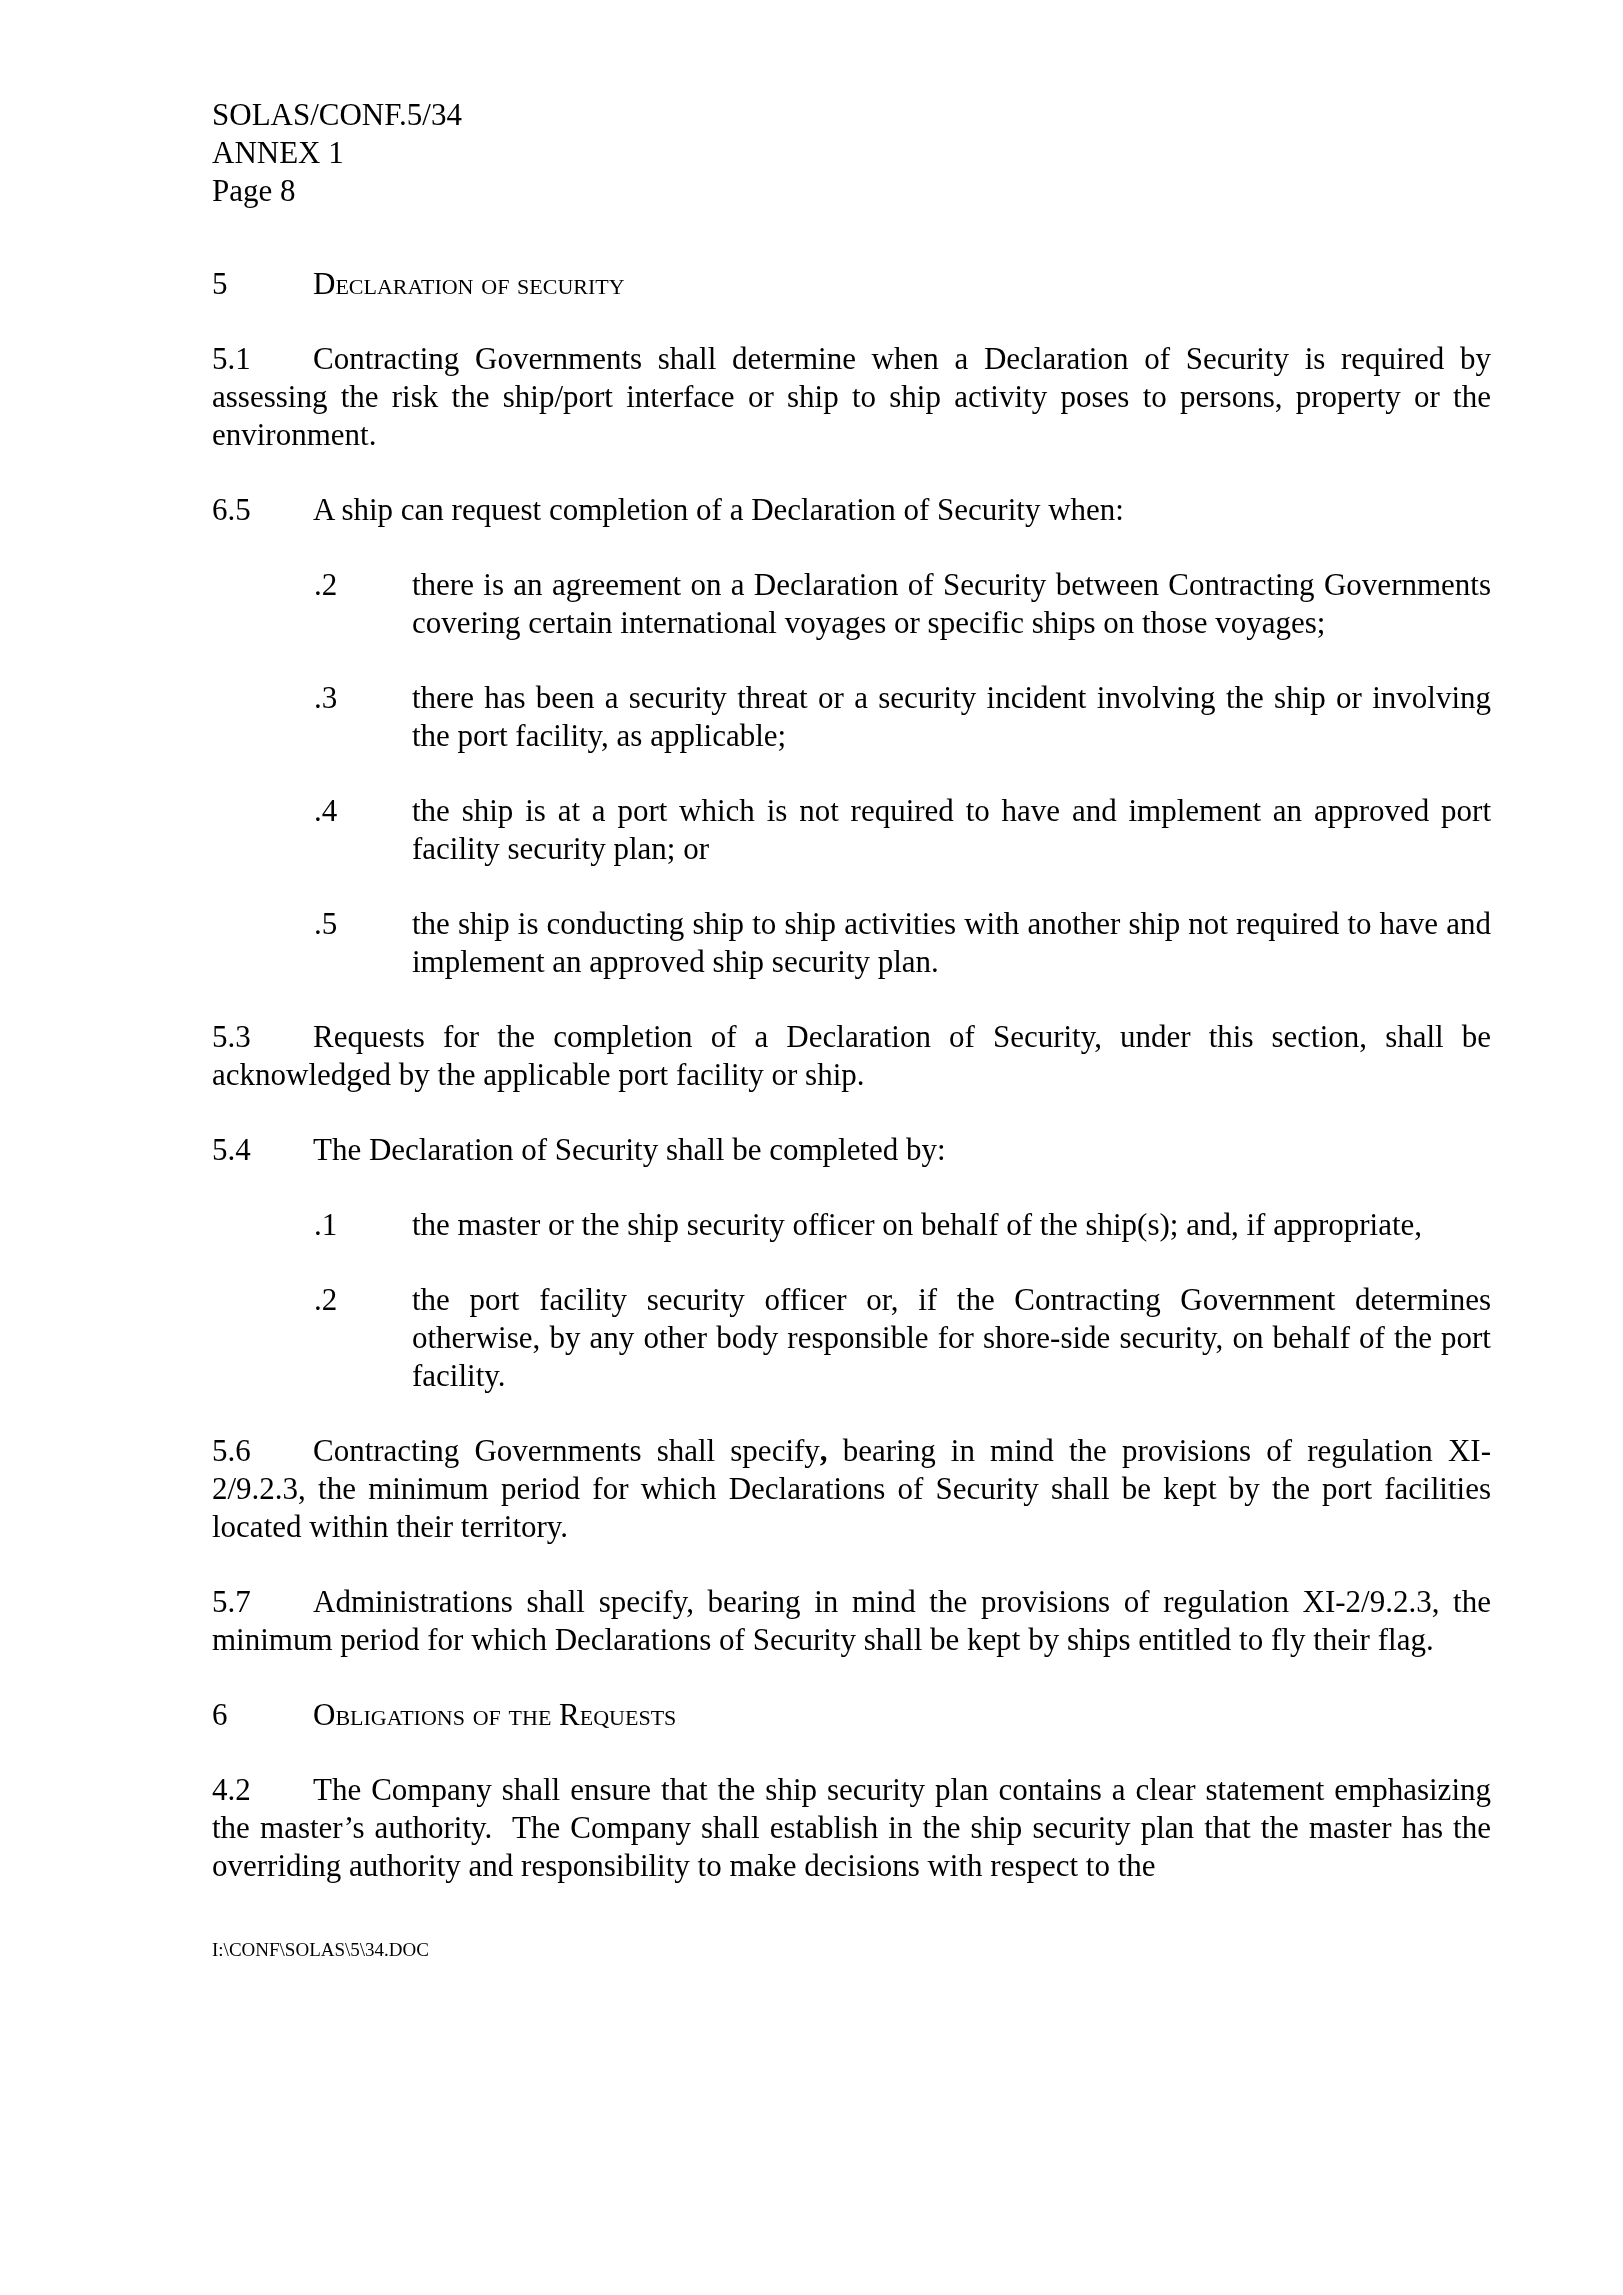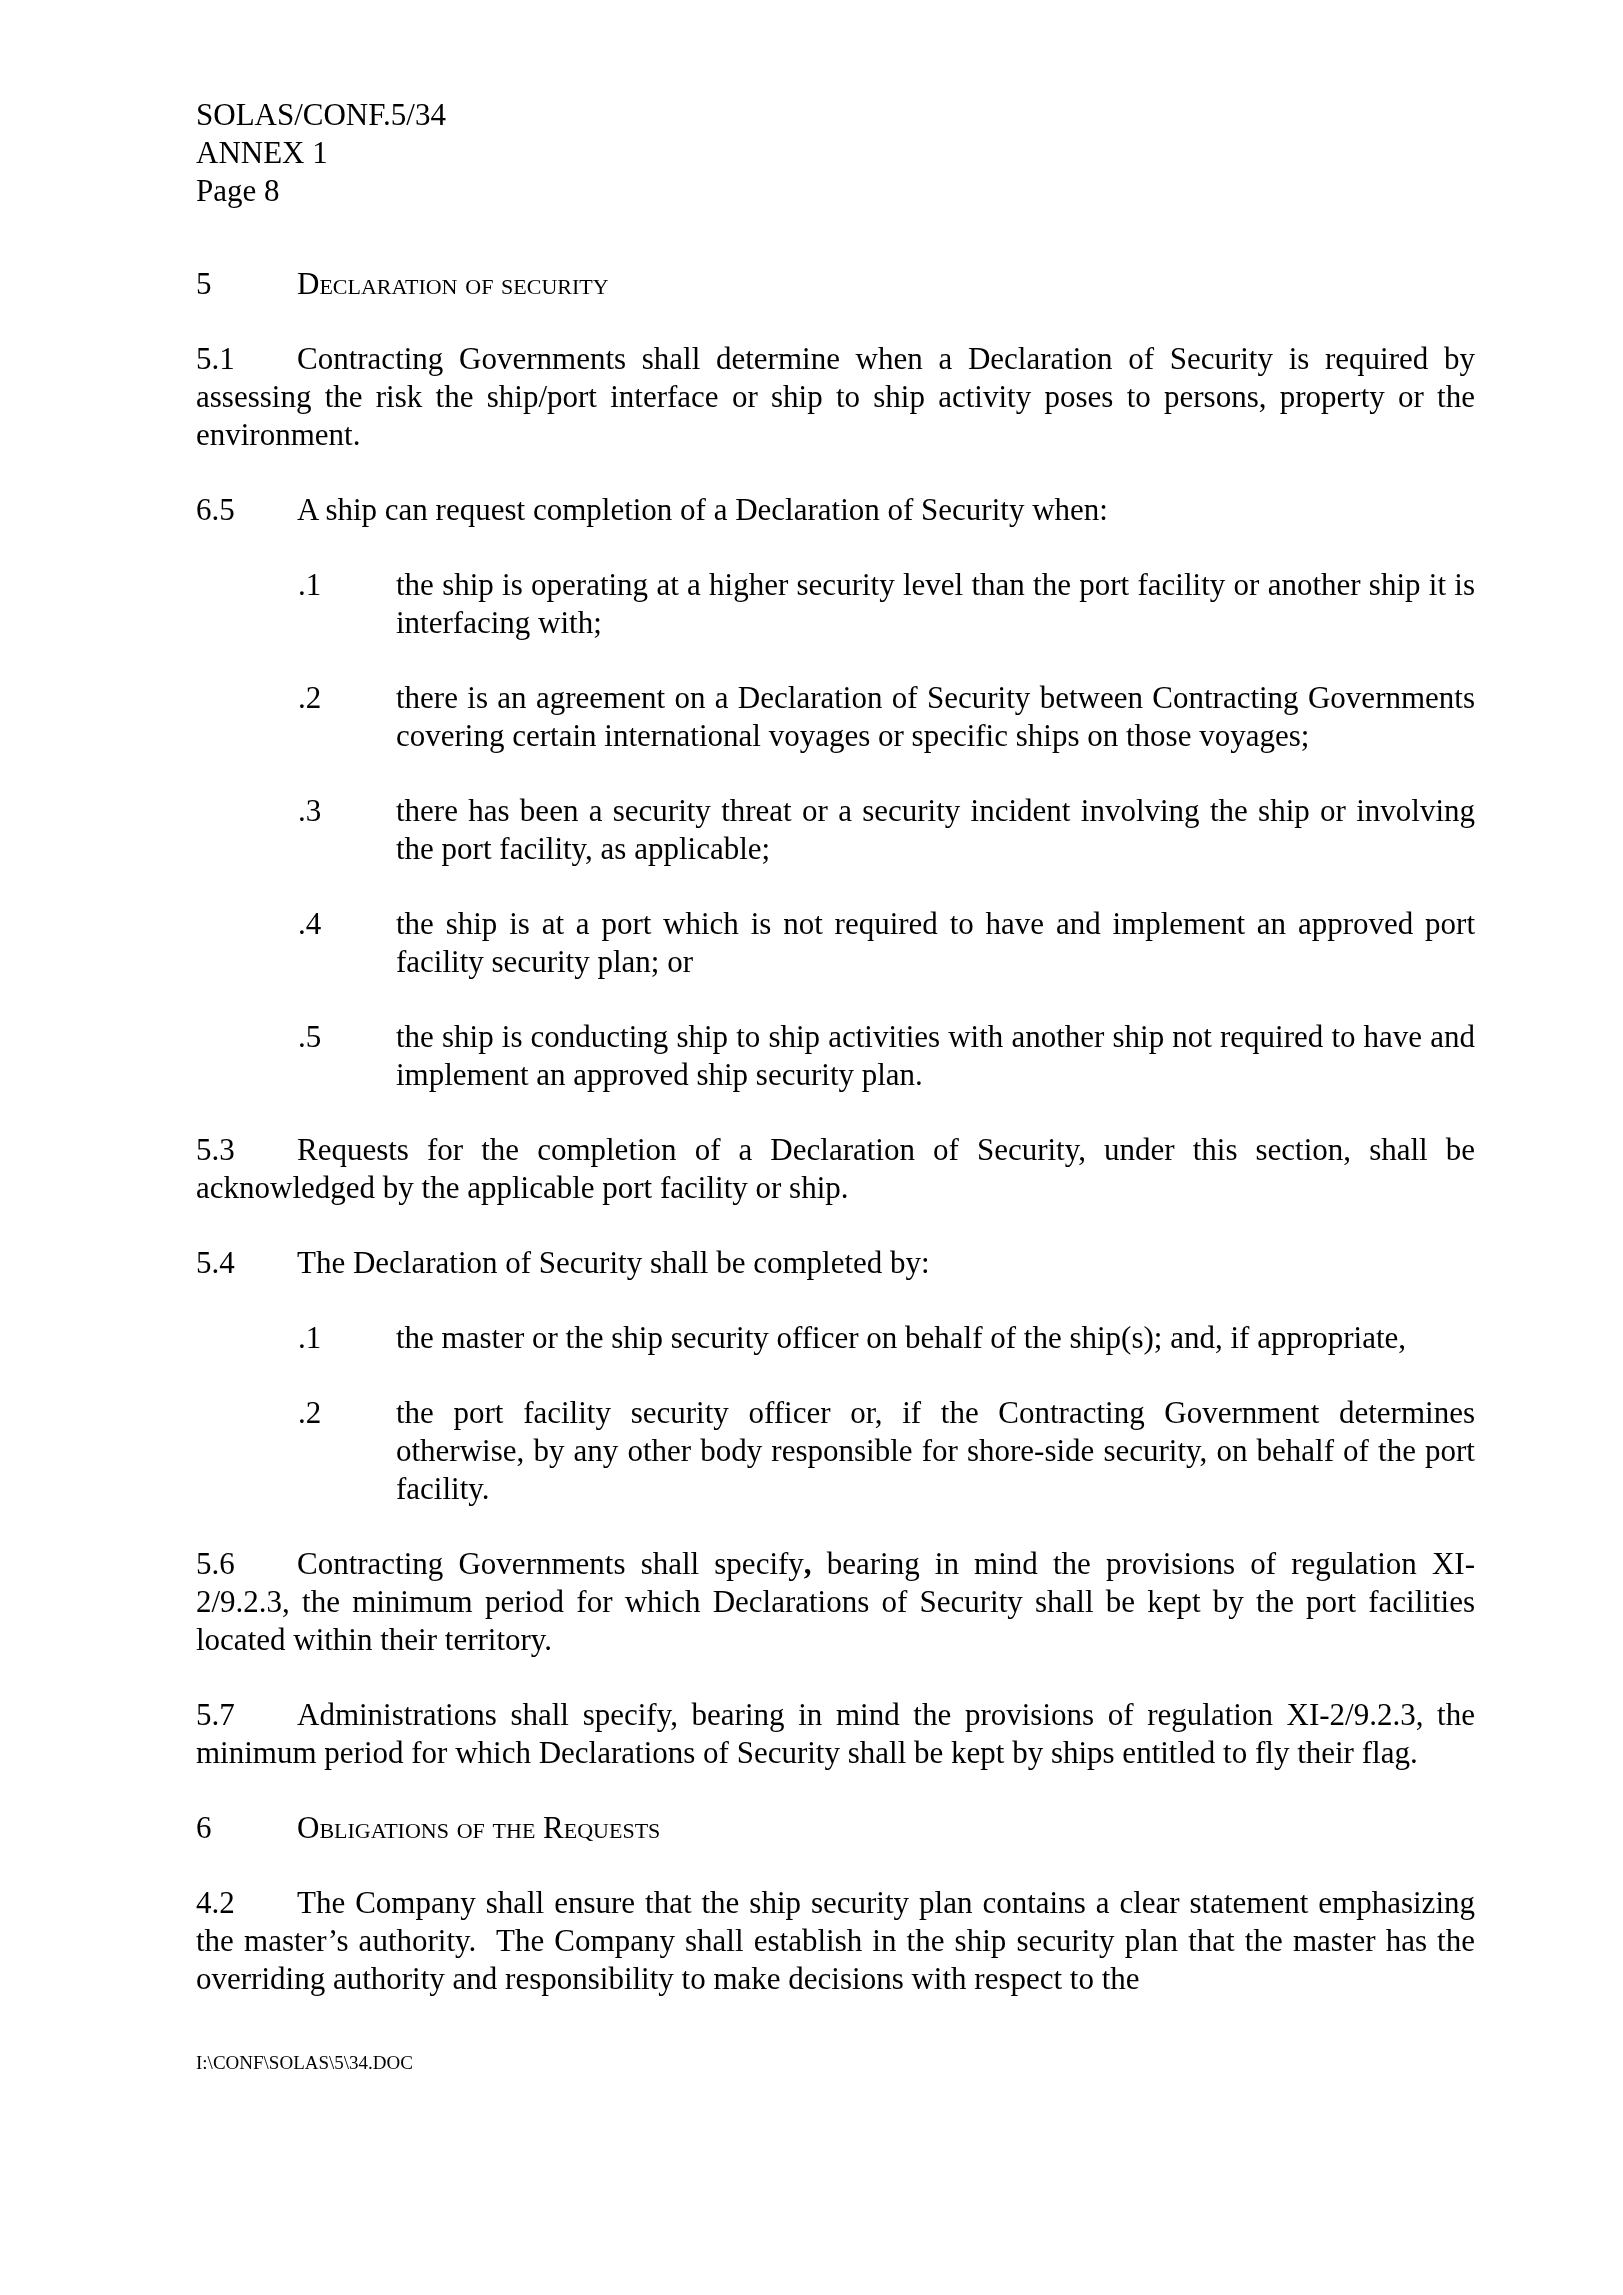--- a/index.html
+++ b/index.html
@@ -13,21 +13,21 @@
     height: 2295px;
     background: #ffffff;
     color: #000000;
     font-family: "Liberation Serif", serif;
     font-size: 31px;
     line-height: 38px;
     overflow: hidden;
   }
   .content {
     position: absolute;
-    left: 196px;
+    left: 212px;
     top: 0;
     width: 1279px;
   }
   .doc-header {
     margin-top: 96px;
   }
   .doc-header .hline {
     white-space: nowrap;
   }
   .heading {
@@ -79,21 +79,20 @@
   <div class="content">
     <div class="doc-header">
         <div class="hline">SOLAS/CONF.5/34</div>
         <div class="hline">ANNEX 1</div>
         <div class="hline">Page 8</div>
       </div>
     <div>
         <div class="heading heading-first"><span class="num">5</span><span class="sc">Declaration of security</span></div>
         <div class="para block"><span class="num">5.1</span><span><span>Contracting Governments shall determine when a Declaration of Security is required by assessing the risk the ship/port interface or ship to ship activity poses to persons, property or the environment.</span></span></div>
         <div class="para block"><span class="num">6.5</span><span><span>A ship can request completion of a Declaration of Security when:</span></span></div>
-        <div class="subitem block"><span class="num">.1</span><span><span>the ship is operating at a higher security level than the port facility or another ship it is interfacing with;</span></span></div>
         <div class="subitem block"><span class="num">.2</span><span><span>there is an agreement on a Declaration of Security between Contracting Governments covering certain international voyages or specific ships on those voyages;</span></span></div>
         <div class="subitem block"><span class="num">.3</span><span><span>there has been a security threat or a security incident involving the ship or involving the port facility, as applicable;</span></span></div>
         <div class="subitem block"><span class="num">.4</span><span><span>the ship is at a port which is not required to have and implement an approved port facility security plan; or</span></span></div>
         <div class="subitem block"><span class="num">.5</span><span><span>the ship is conducting ship to ship activities with another ship not required to have and implement an approved ship security plan.</span></span></div>
         <div class="para block"><span class="num">5.3</span><span><span>Requests for the completion of a Declaration of Security, under this section, shall be acknowledged by the applicable port facility or ship.</span></span></div>
         <div class="para block"><span class="num">5.4</span><span><span>The Declaration of Security shall be completed by:</span></span></div>
         <div class="subitem block"><span class="num">.1</span><span><span>the master or the ship security officer on behalf of the ship(s); and, if appropriate,</span></span></div>
         <div class="subitem block"><span class="num">.2</span><span><span>the port facility security officer or, if the Contracting Government determines otherwise, by any other body responsible for shore-side security, on behalf of the port facility.</span></span></div>
         <div class="para block"><span class="num">5.6</span><span><span>Contracting Governments shall specify</span><span class="b">,</span><span> bearing in mind the provisions of regulation XI-2/9.2.3, the minimum period for which Declarations of Security shall be kept by the port facilities located within their territory.</span></span></div>
         <div class="para block"><span class="num">5.7</span><span><span>Administrations shall specify, bearing in mind the provisions of regulation XI-2/9.2.3, the minimum period for which Declarations of Security shall be kept by ships entitled to fly their flag.</span></span></div>

